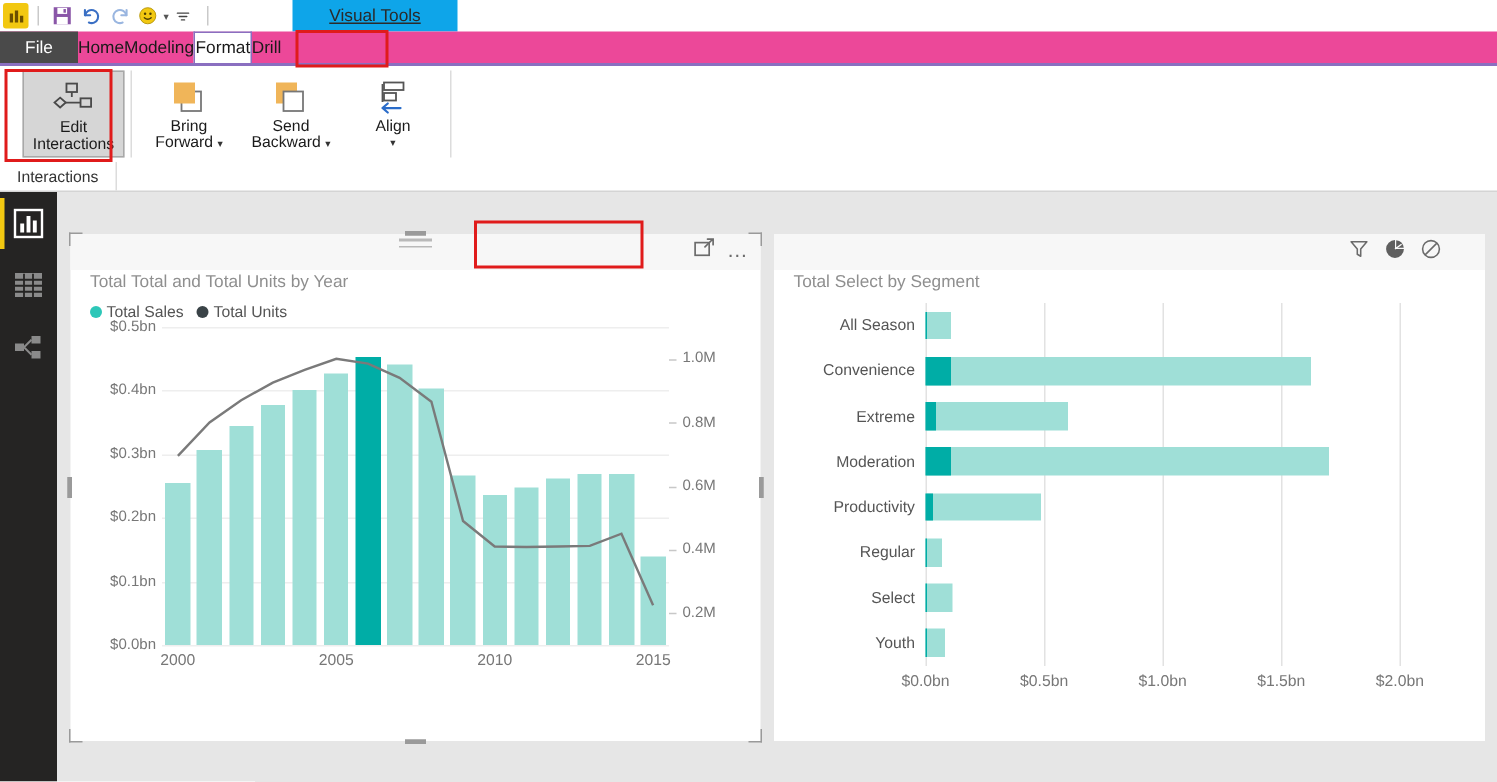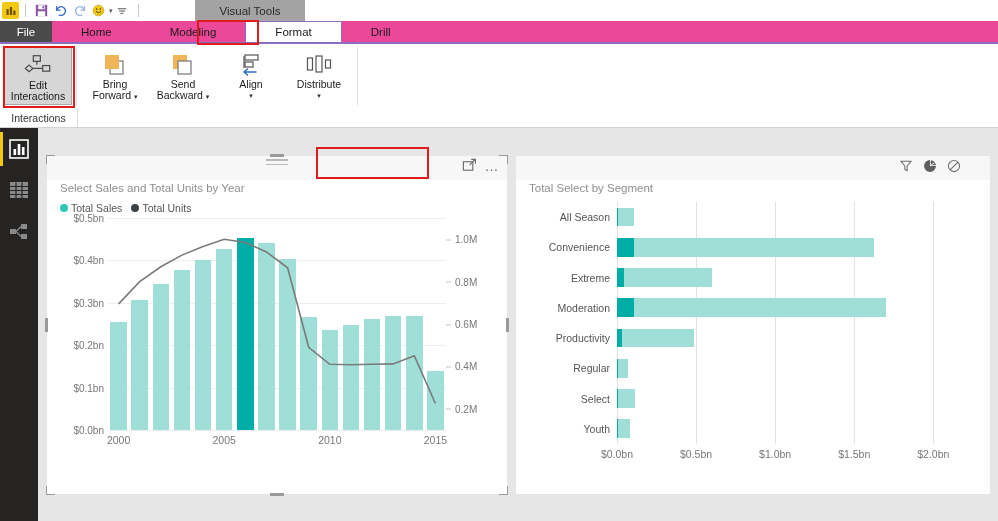--- a/index.html
+++ b/index.html
@@ -27,37 +27,37 @@
     width: 19px; height: 19px; display: flex; align-items: center;
     justify-content: center; font-size: 13px; line-height: 1;
   }
   .qat-save { color: #8a56a8; font-size: 14px; }
   .qat-undo, .qat-redo { color: #3a6fc4; font-size: 15px; font-weight: bold; }
   .qat-caret { font-size: 7px; color: #555; margin-left: 1px; }
   .qat-more { font-size: 11px; color: #444; }
 
   .ctx-tab-header {
     position: absolute; left: 195px; top: 0; width: 110px; height: 21px;
-    background: #a3a3a3; color: #2a2a2a; font-size: 11.5px;
-    display: flex; align-items: center; justify-content: center;
+    background: #0ea5e9; color: #2a2a2a; font-size: 11.5px;
+    display: flex; align-items: center; justify-content: center; text-decoration: underline;
   }
   .window-title {
     position: absolute; left: 313px; top: 0; height: 21px;
     display: flex; align-items: center;
     font-size: 11.5px; color: #1a1a1a;
   }
 
   
   .ribbon-tabs {
     position: absolute; left: 0; top: 21px; width: 998px; height: 21px;
     background: #ec4899; display: flex; align-items: stretch;
   }
   .tab {
     height: 21px; display: flex; align-items: center; justify-content: center;
-    font-size: 11.5px; color: #1a1a1a; padding: 0 29px; position: relative;
+    font-size: 11.5px; color: #1a1a1a; padding: 0 0; position: relative;
     white-space: nowrap;
   }
   .tab-file {
     background: #4a4a4a; color: #ffffff; width: 52px; padding: 0;
   }
   .tab-active {
     background: #ffffff; border: 1px solid #8a6fc0; border-bottom: none;
     color: #1a1a1a;
   }
   .tab-hl {
@@ -76,21 +76,21 @@
   }
   .rb-groups { position: absolute; left: 0; top: 0; height: 63px; display: flex; }
   .rb-group { height: 63px; display: flex; align-items: flex-start; padding: 3px 4px 0 4px; }
   .rb-sep { width: 1px; height: 58px; background: #dcdcdc; margin-top: 3px; }
 
   .big-btn {
     width: 68px; height: 58px; display: flex; flex-direction: column;
     align-items: center; justify-content: flex-start; padding-top: 4px;
     font-size: 10.5px; color: #1a1a1a; text-align: center; line-height: 11px;
   }
-  .big-btn.selected { background: #d6d6d6; border: 1px solid #a8a8a8; }
+  .big-btn.selected { background: #d6d6d6; border: 1px solid #a8a8a8; margin-left: 11px; }
   .btn-ico { height: 28px; display: flex; align-items: center; justify-content: center; }
   .btn-lbl { display: block; }
   .btn-caret { font-size: 7px; color: #333; }
 
   .edit-hl {
     position: absolute; left: 3px; top: 2px; width: 72px; height: 62px;
     border: 2px solid #e01b1b; pointer-events: none; z-index: 25;
   }
 
   .group-labels {
@@ -355,31 +355,20 @@
               <rect x="7" y="2" width="13" height="5" fill="none" stroke="#555" stroke-width="1.2"></rect>
               <rect x="7" y="9" width="8" height="5" fill="none" stroke="#555" stroke-width="1.2"></rect>
               <path d="M6 3 V15" stroke="#555" stroke-width="1.2"></path>
               <path d="M18 19 H6 M9.5 16 L6 19 L9.5 22" stroke="#2a6cc9" stroke-width="1.5" fill="none" stroke-linecap="round" stroke-linejoin="round"></path>
             </svg>
           </span>
           <span class="btn-lbl">Align</span>
           <span class="btn-caret">▾</span>
         </div>
 
-        <div class="big-btn">
-          <span class="btn-ico">
-            <svg width="28" height="24" viewBox="0 0 28 24">
-              <rect x="2.5" y="5" width="5" height="12" fill="none" stroke="#555" stroke-width="1.2"></rect>
-              <rect x="11" y="3" width="6" height="16" fill="none" stroke="#555" stroke-width="1.2"></rect>
-              <rect x="20.5" y="7" width="5" height="8" fill="none" stroke="#555" stroke-width="1.2"></rect>
-            </svg>
-          </span>
-          <span class="btn-lbl">Distribute</span>
-          <span class="btn-caret">▾</span>
-        </div>
       </div>
 
       <div class="rb-sep"></div>
     </div>
 
     <div class="group-labels">
       <div class="gl gl-interactions">Interactions</div>
     </div>
   </div>
 
@@ -426,21 +415,21 @@
           <span class="hdr-ico">
             <svg width="15" height="15" viewBox="0 0 16 16">
               <rect x="1.5" y="4" width="10" height="9" fill="none" stroke="#6b6b6b" stroke-width="1.2"></rect>
               <path d="M8.5 7 L14 1.6 M10.3 1.5 H14.3 V5.5" stroke="#6b6b6b" stroke-width="1.2" fill="none" stroke-linecap="round"></path>
             </svg>
           </span>
           <span class="hdr-dots">…</span>
         </div>
       </div>
 
-      <div class="v-title">Select Sales and Total Units by Year</div>
+      <div class="v-title">Total Total and Total Units by Year</div>
 
       <div class="legend">
         <span class="lg-item">
           <span class="lg-dot" style="background:#2dc7b8"></span>
           <span class="lg-txt">Total Sales</span>
         </span>
         <span class="lg-item">
           <span class="lg-dot" style="background:#3a4347"></span>
           <span class="lg-txt">Total Units</span>
         </span>

